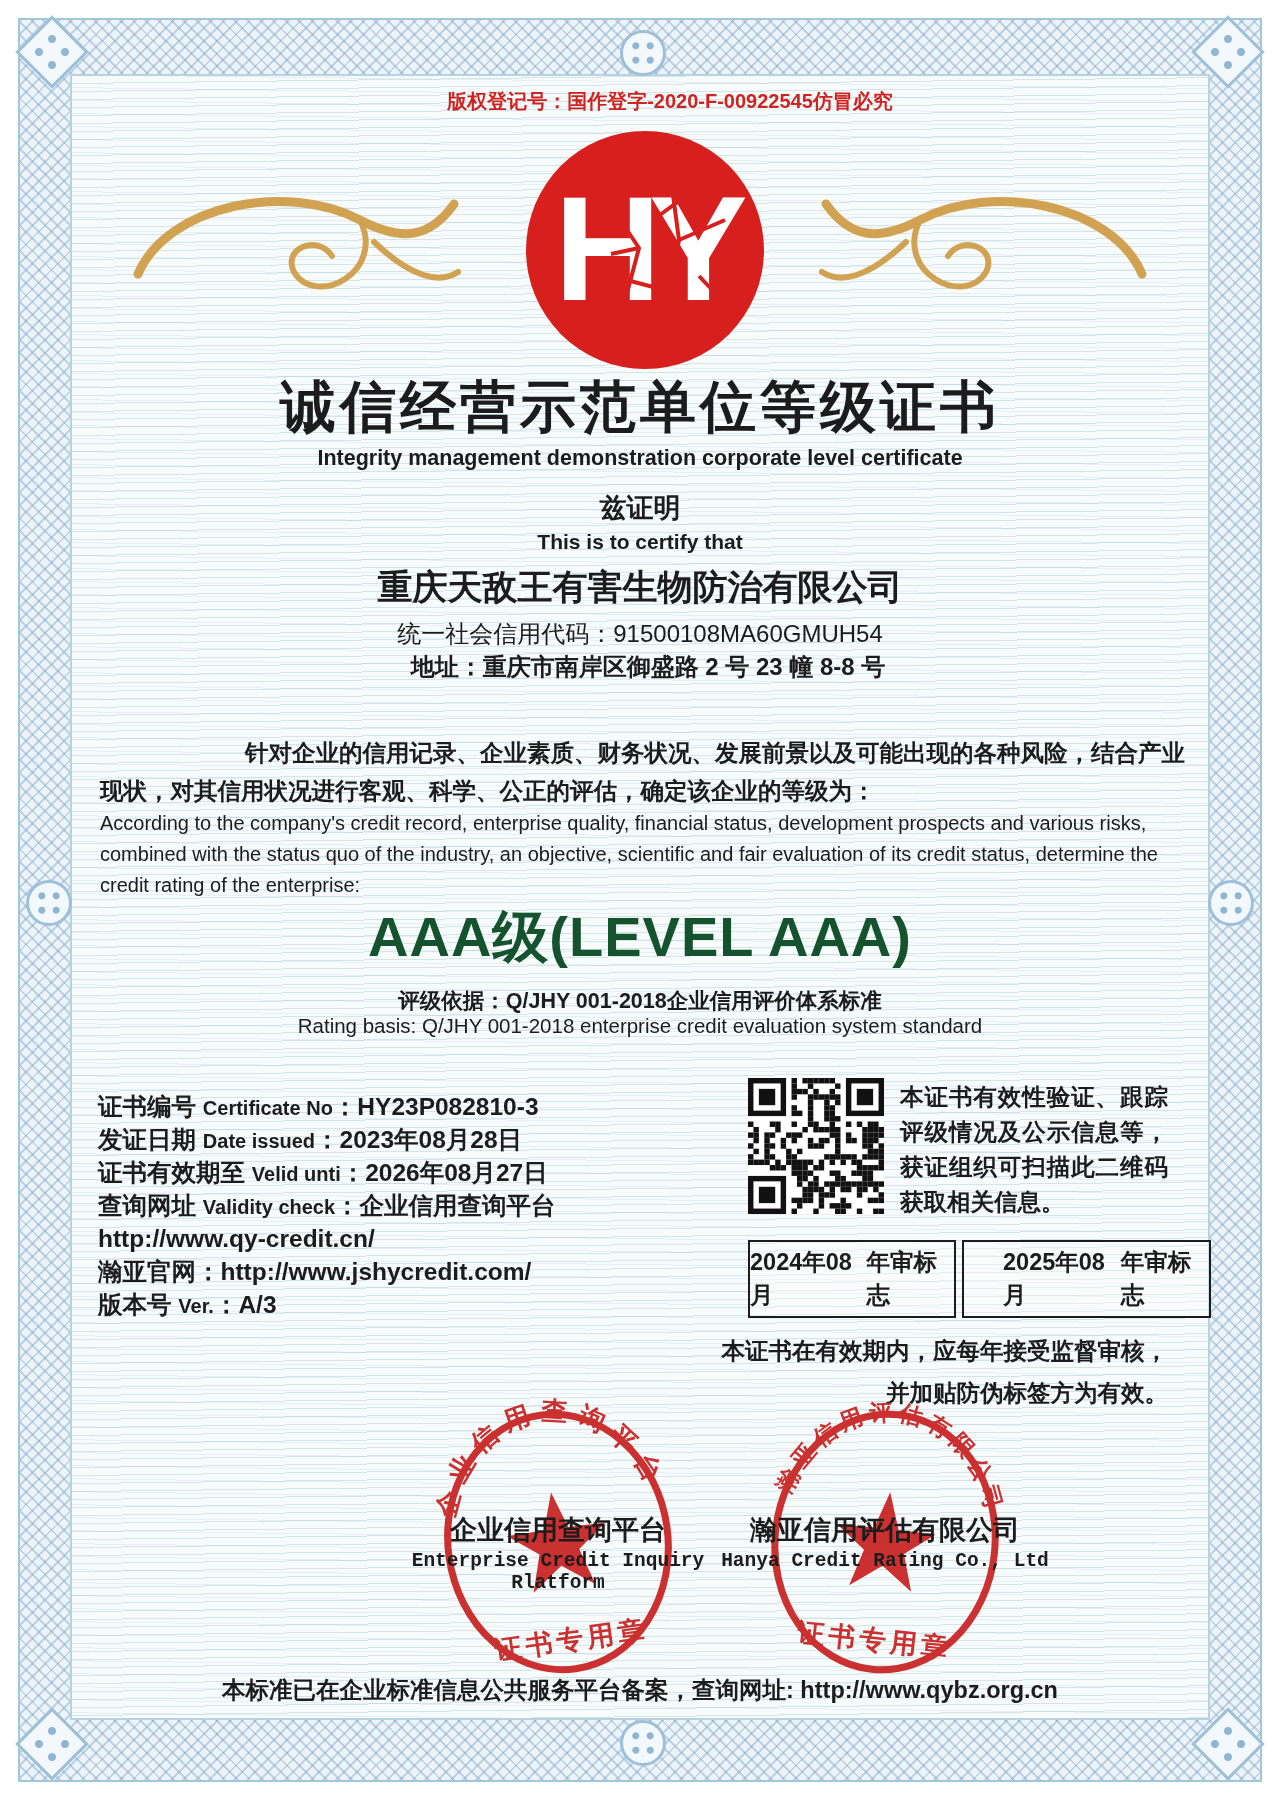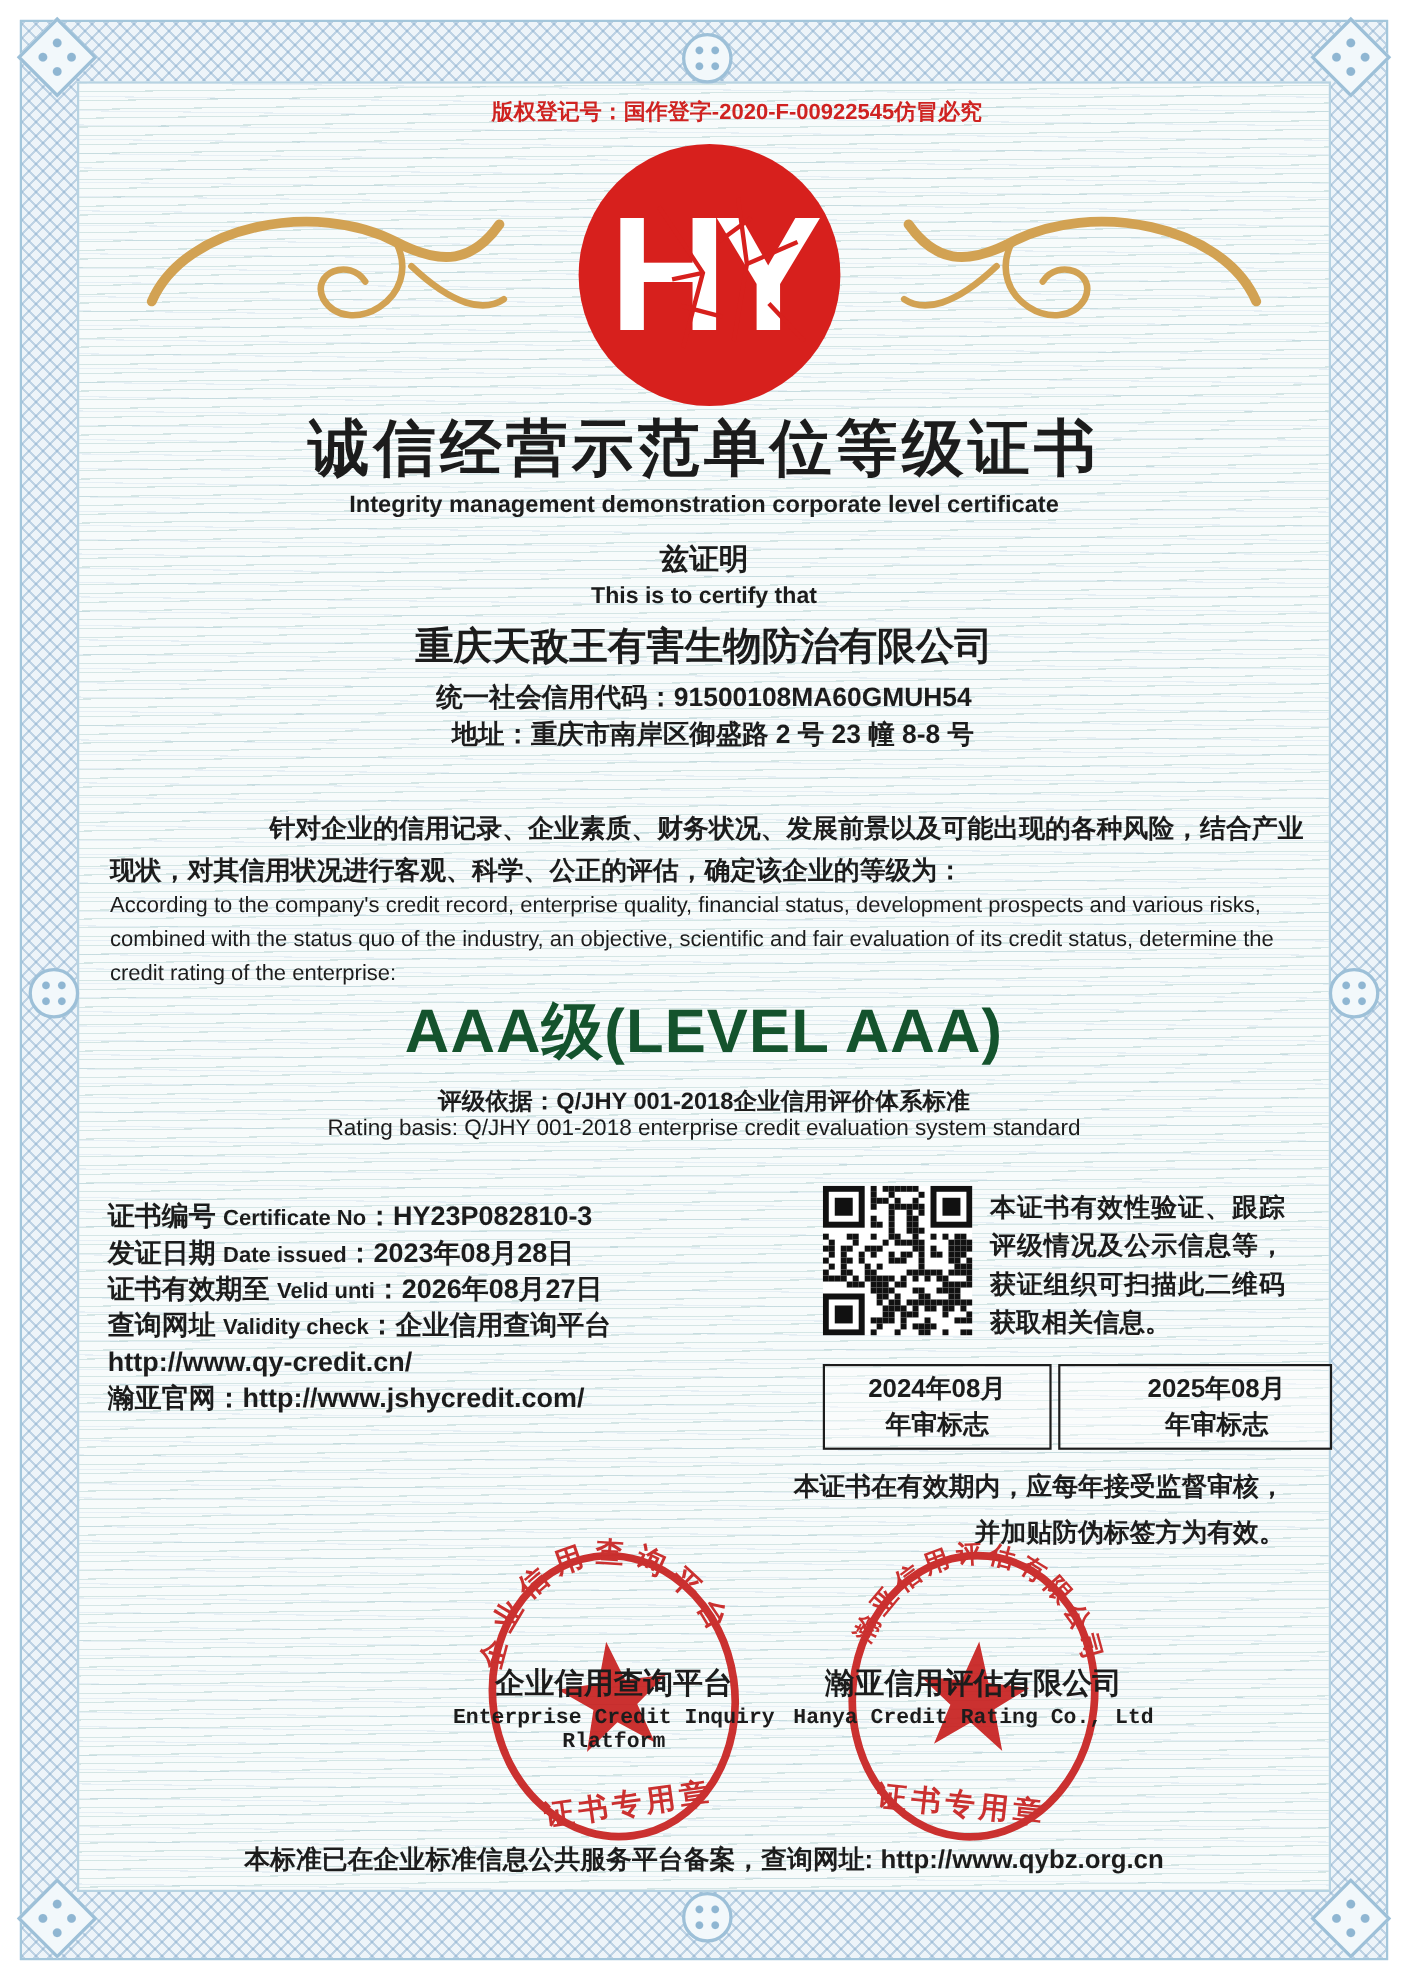--- a/index.html
+++ b/index.html
@@ -41,41 +41,41 @@
   .copyright{top:88px;font-size:20px;font-weight:700;color:#cf2321;transform:translateX(30px);}
   .logo{top:128px;left:523px;width:244px;height:244px;}
   .flourish{top:176px;width:335px;height:150px;}
   .fl-left{left:128px;} .fl-right{left:817px;transform:scaleX(-1);}
 
   .title-zh{top:370px;font-size:56px;font-weight:800;letter-spacing:4px;}
   .title-en{top:446px;font-size:21.5px;font-weight:600;}
   .certify-zh{top:490px;font-size:27px;font-weight:600;}
   .certify-en{top:530px;font-size:21px;font-weight:600;}
   .company-name{top:564px;font-size:35px;font-weight:900;}
-  .company-code{top:618px;font-size:24px;font-weight:700;}
+  .company-code{top:618px;font-size:24px;font-weight:400;}
   .company-addr{top:651px;font-size:24px;font-weight:700;padding-left:16px;}
 
   .stmt-zh1{top:737px;left:112px;right:95px;font-size:23.5px;font-weight:700;text-align:right;}
   .stmt-zh2{top:775px;left:100px;right:95px;font-size:23.5px;font-weight:700;text-align:left;}
   .stmt-en{top:808px;left:100px;right:90px;font-size:20px;line-height:31px;text-align:left;}
 
   .rating-level{top:900px;font-size:56px;font-weight:900;color:#14532d;letter-spacing:1px;}
   .basis-zh{top:986px;font-size:21.5px;font-weight:600;}
   .basis-en{top:1014px;font-size:20.5px;}
 
   
   .details{left:98px;top:1090px;}
   .detail-line{height:33px;line-height:33px;font-size:24.5px;font-weight:700;white-space:nowrap;}
   .detail-line .en{font-size:20px;font-weight:600;}
 
   
   .qr{left:748px;top:1078px;width:136px;height:136px;}
   .qr-note{left:900px;top:1080px;width:268px;font-size:23.5px;font-weight:700;line-height:35px;text-align:justify;}
-  .badge{top:1240px;height:74px;border:2.5px solid #1c1c1c;display:flex;flex-direction:column;
-         align-items:center;justify-content:center;font-size:23.5px;font-weight:700;line-height:33px;
+  .badge{top:1240px;height:74px;border:2.5px solid #1c1c1c;display:flex;flex-direction:row;
+         align-items:center;justify-content:space-between;font-size:23.5px;font-weight:700;line-height:33px;
          background:rgba(255,255,255,.35);}
   .badge1{left:748px;width:204px;} .badge2{left:962px;width:206px;padding-left:39px;}
   .review-note{right:112px;top:1330px;text-align:right;font-size:23.5px;font-weight:700;line-height:42px;}
 
   
   .seal{width:268px;height:292px;top:1396px;opacity:.92;}
   .seal-left{left:424px;} .seal-right{left:751px;}
   .org-zh{top:1512px;width:330px;font-size:27px;font-weight:800;text-align:center;z-index:3;}
   .org-en{top:1550px;width:380px;font-size:19.5px;font-weight:600;text-align:center;z-index:3;font-family:Liberation Mono, monospace;}
   .org-left-zh{left:393px;} .org-left-en{left:368px;}
@@ -147,20 +147,21 @@
   <div class="abs center basis-zh">评级依据：Q/JHY 001-2018企业信用评价体系标准</div>
   <div class="abs center basis-en">Rating basis: Q/JHY 001-2018 enterprise credit evaluation system standard</div>
 
   <div class="abs details">
     <div class="detail-line"><span class="zh">证书编号 </span><span class="en">Certificate No</span><span>：HY23P082810-3</span></div>
     <div class="detail-line"><span class="zh">发证日期 </span><span class="en">Date issued</span><span>：2023年08月28日</span></div>
     <div class="detail-line"><span class="zh">证书有效期至 </span><span class="en">Velid unti</span><span>：2026年08月27日</span></div>
     <div class="detail-line"><span class="zh">查询网址 </span><span class="en">Validity check</span><span>：企业信用查询平台</span></div>
     <div class="detail-line"><span>http://www.qy-credit.cn/</span></div>
     <div class="detail-line"><span>瀚亚官网：http://www.jshycredit.com/</span></div>
+    <div class="detail-line"><span class="zh">版本号 </span><span class="en">Ver.</span><span>：A/3</span></div>
   </div>
 
   <div class="abs qr"><svg width="136" height="136" viewBox="0 0 136 136">
         <rect width="136" height="136" fill="#fff"></rect>
         <rect x="43.52" y="0" width="5.44" height="5.44" fill="#111"></rect>
         <rect x="54.400000000000006" y="0" width="5.44" height="5.44" fill="#111"></rect>
         <rect x="59.84" y="0" width="5.44" height="5.44" fill="#111"></rect>
         <rect x="65.28" y="0" width="5.44" height="5.44" fill="#111"></rect>
         <rect x="70.72" y="0" width="5.44" height="5.44" fill="#111"></rect>
         <rect x="76.16000000000001" y="0" width="5.44" height="5.44" fill="#111"></rect>

